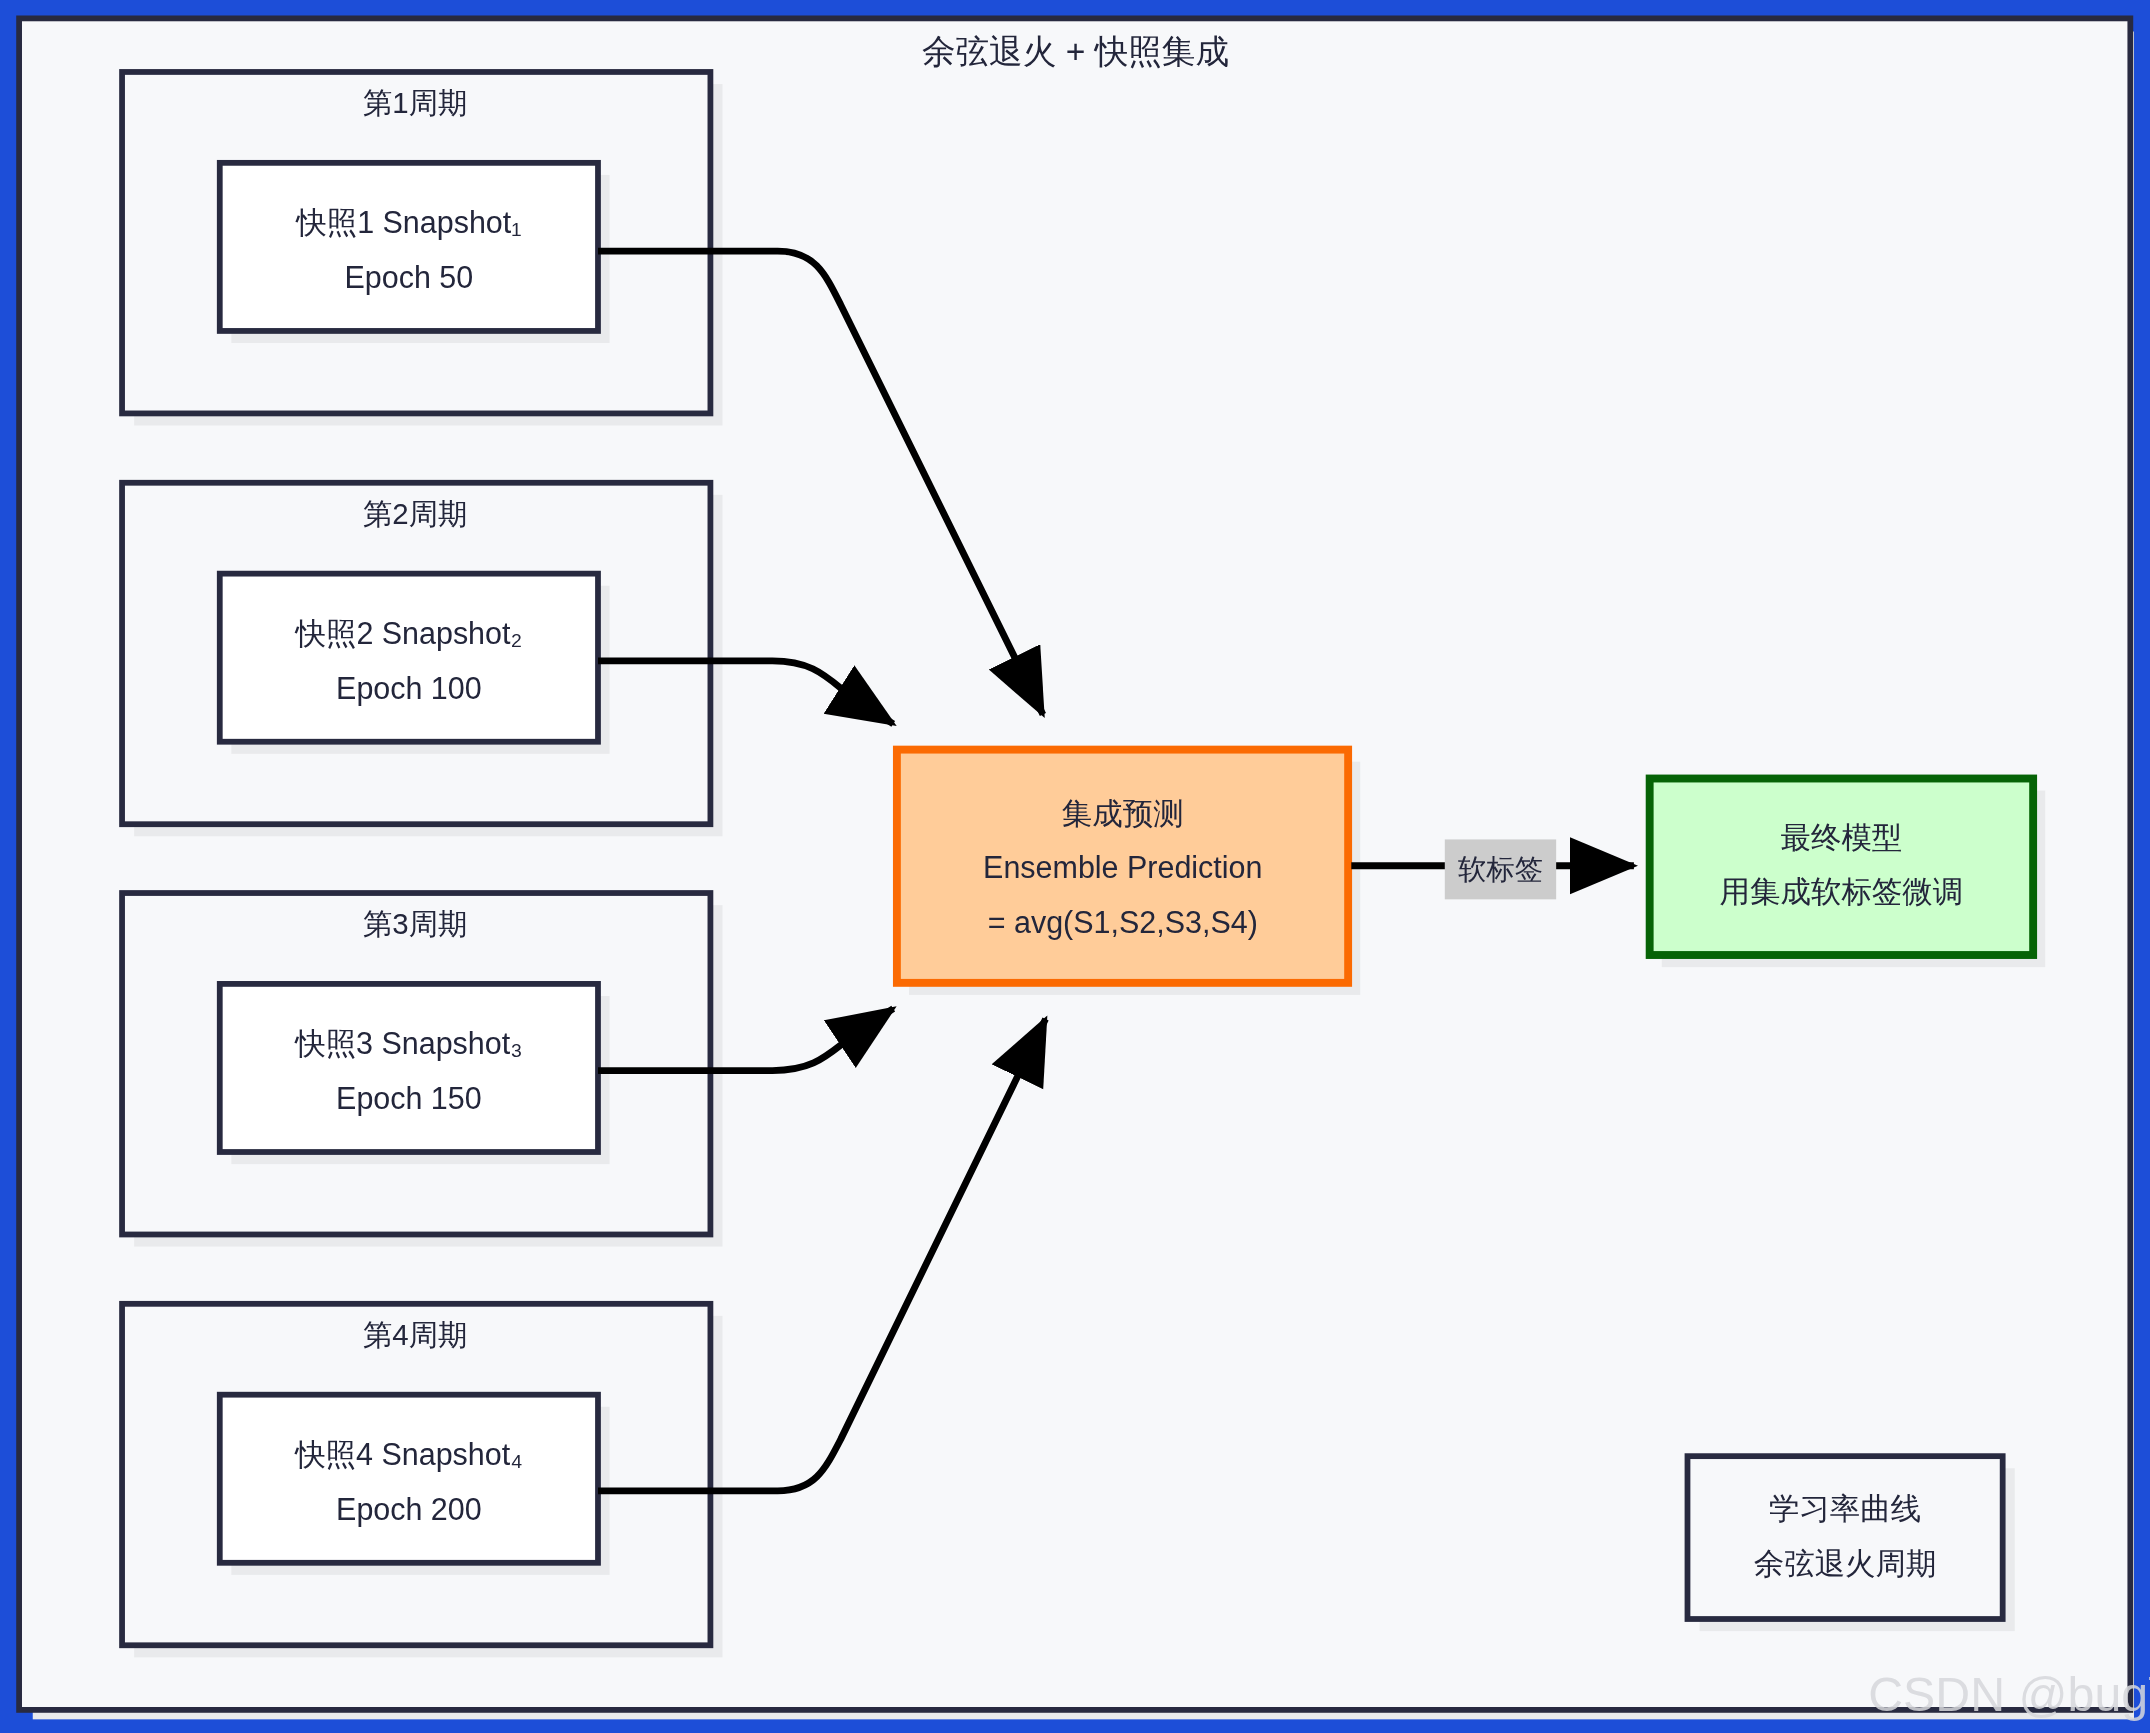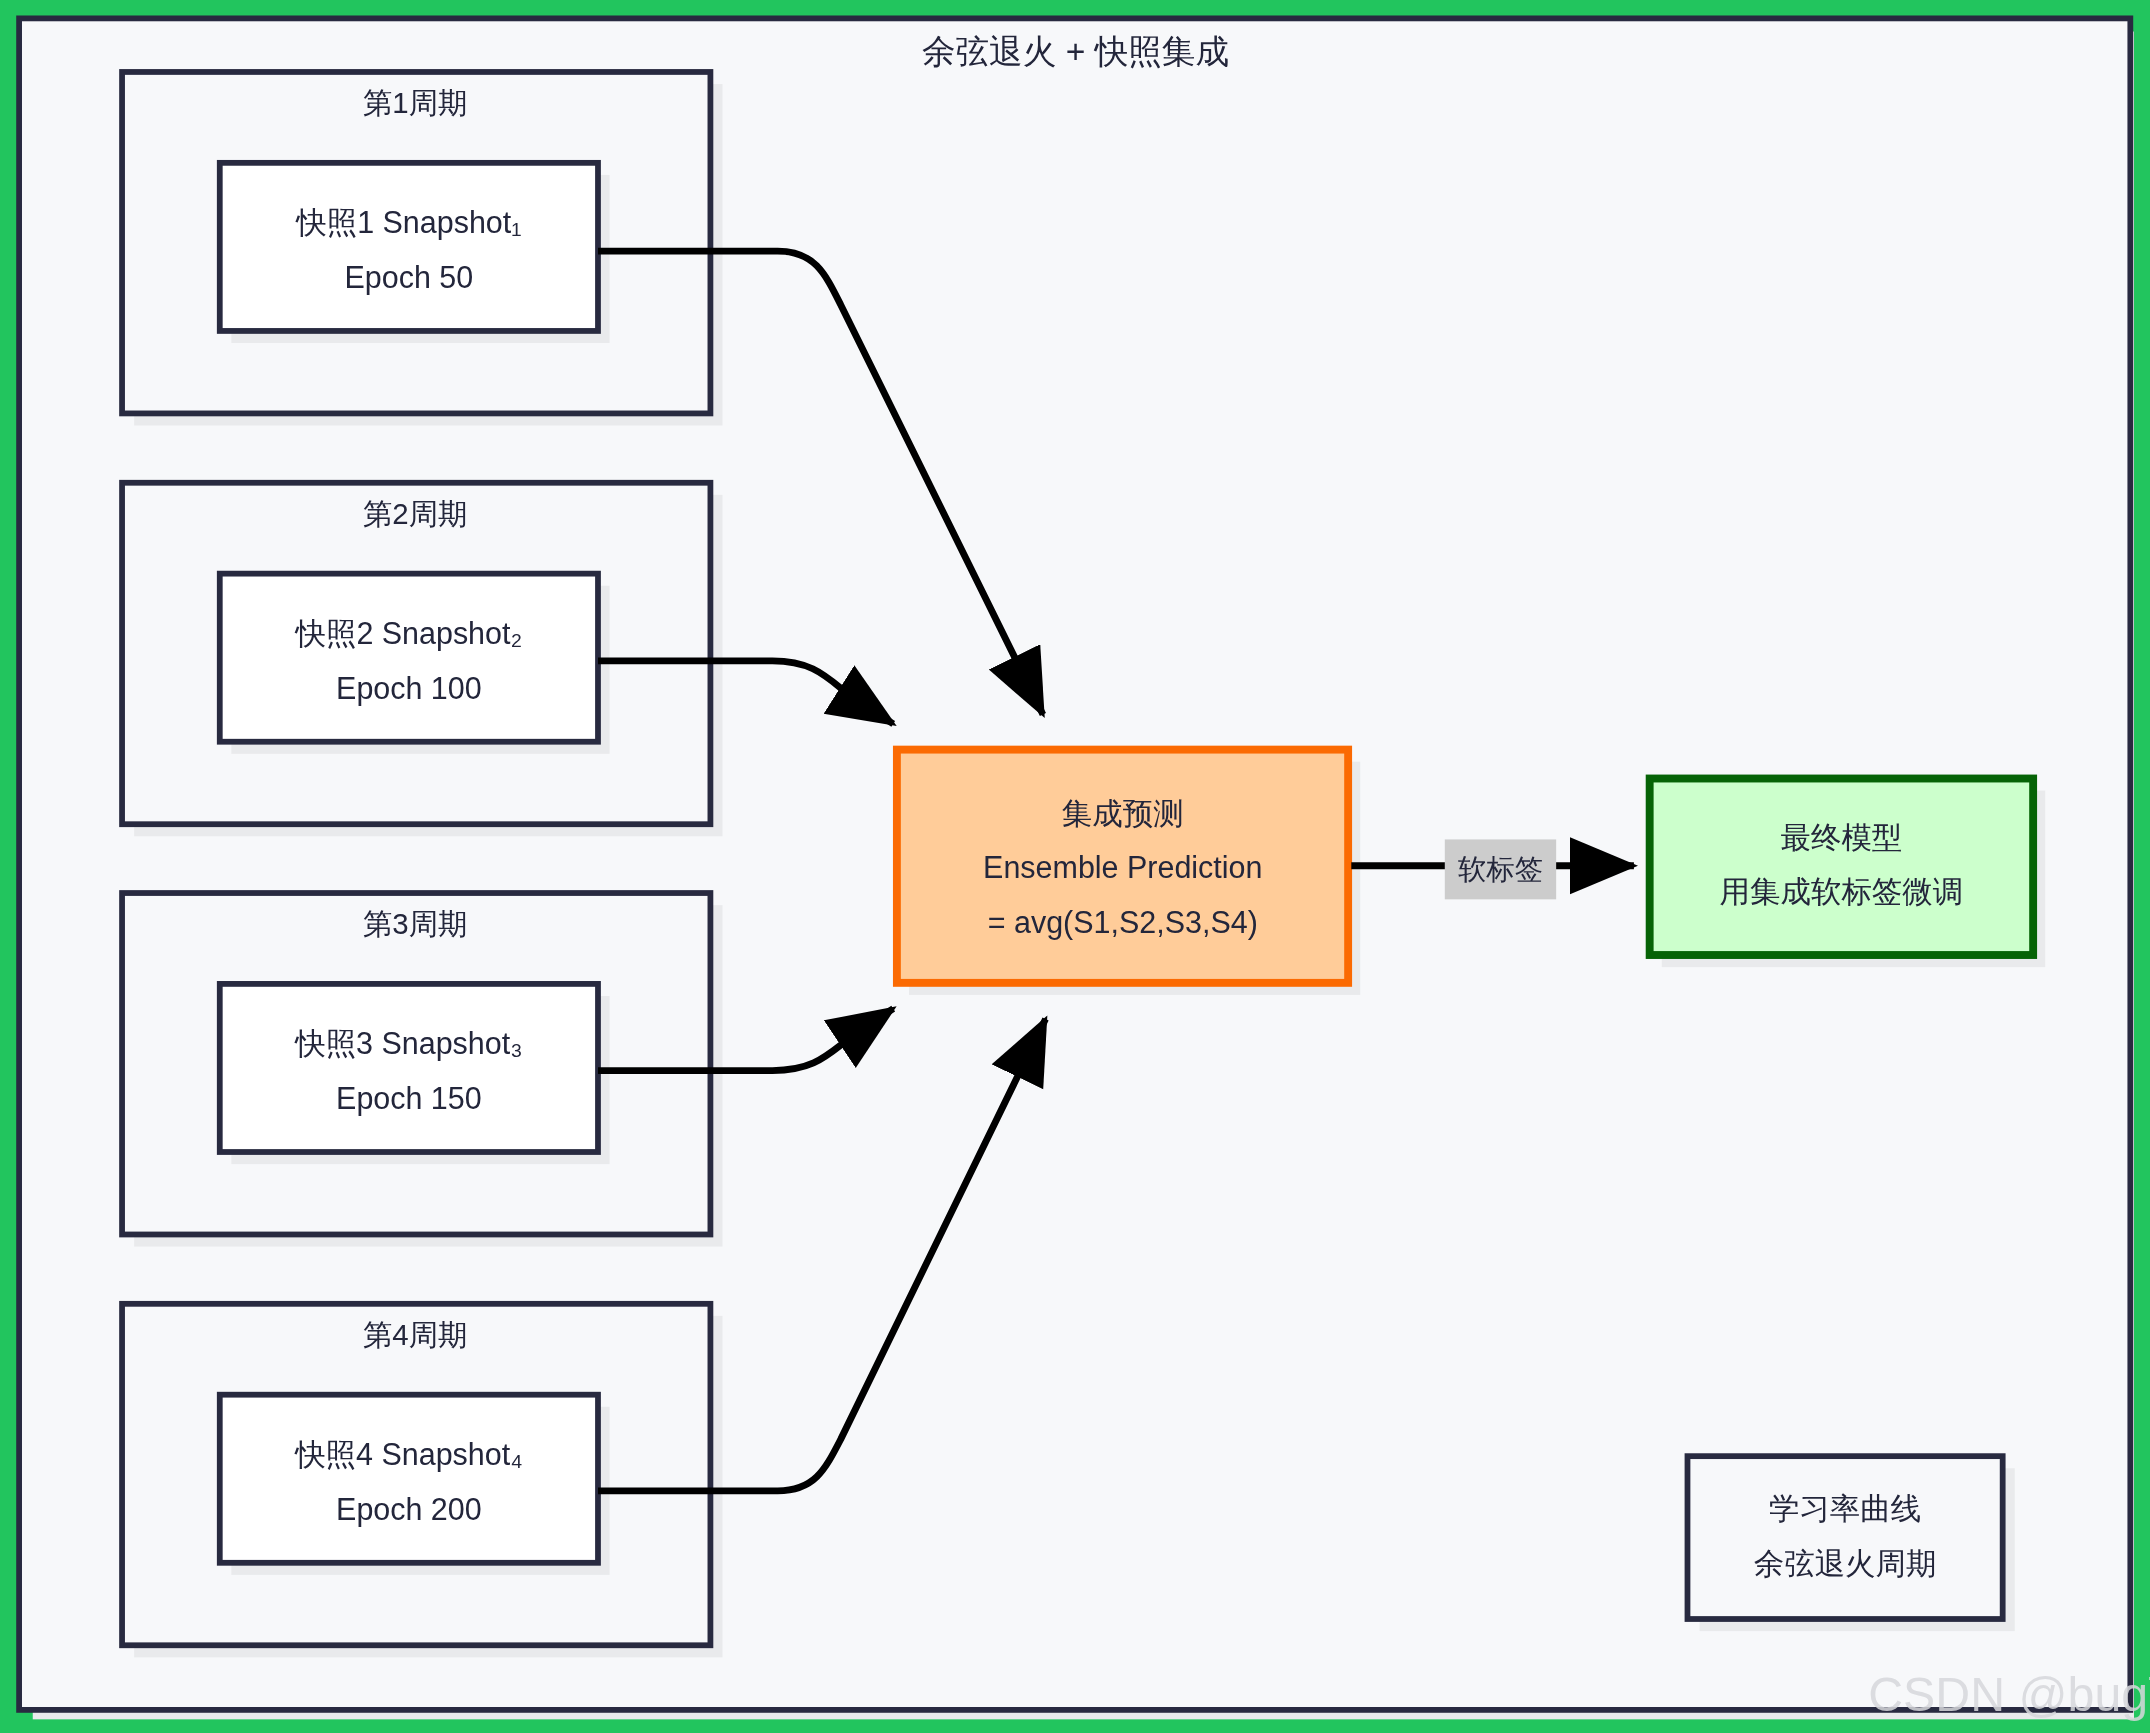--- a/index.html
+++ b/index.html
@@ -1,17 +1,17 @@
 <!DOCTYPE html>
 <html style="font-size:8.4px"><head>
 <meta charset="utf-8">
 <style>
   html,body{margin:0;padding:0;background:#ffffff;}
   body{font-family:"Liberation Sans","DejaVu Sans",sans-serif;}
-  #stage{position:relative;width:2151px;height:1733px;background:#22c55e;overflow:hidden;}
+  #stage{position:relative;width:2151px;height:1733px;background:#1d4ed8;overflow:hidden;}
   #diagram{position:absolute;left:0;top:0;width:2151px;height:1733px;display:block;}
   .nodeText{font-family:"Liberation Sans","DejaVu Sans",sans-serif;fill:#23263b;}
 </style>
 </head>
 <body>
 
 <div id="stage">
 
   <svg id="diagram" viewBox="0 0 4094 3299" xmlns="http://www.w3.org/2000/svg">
 

